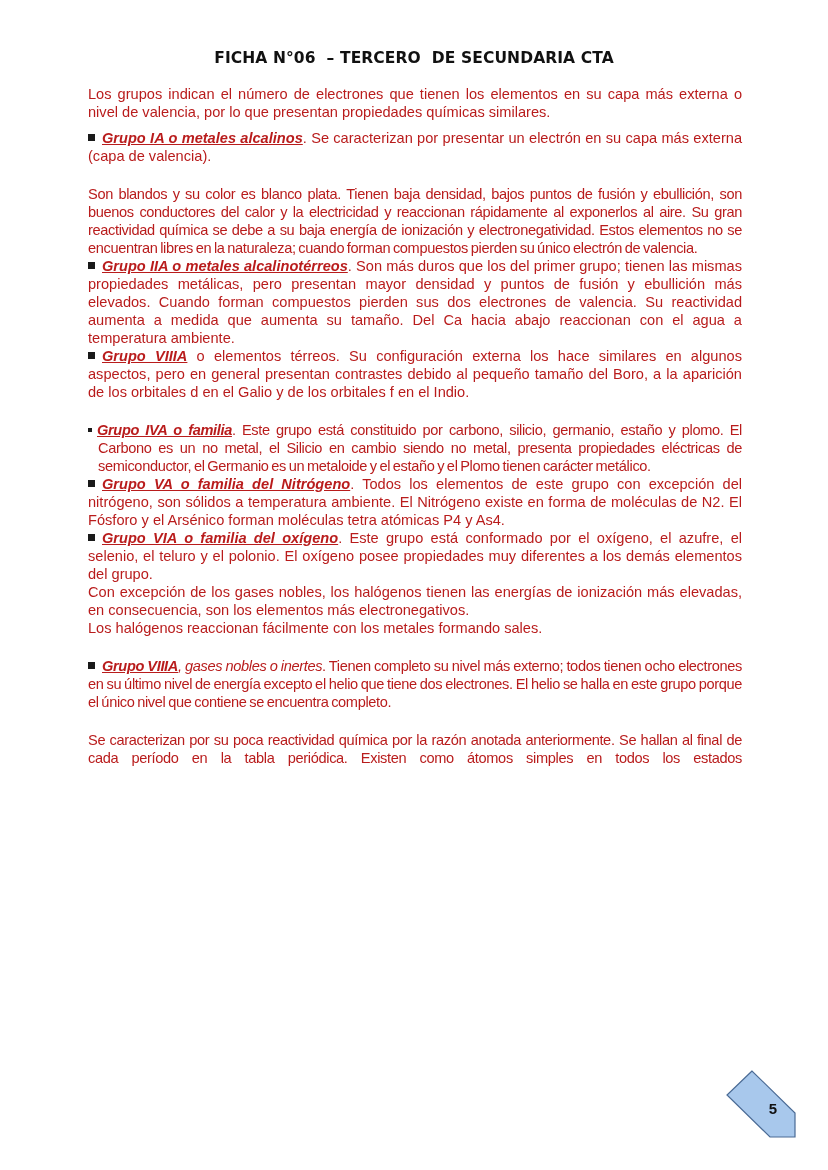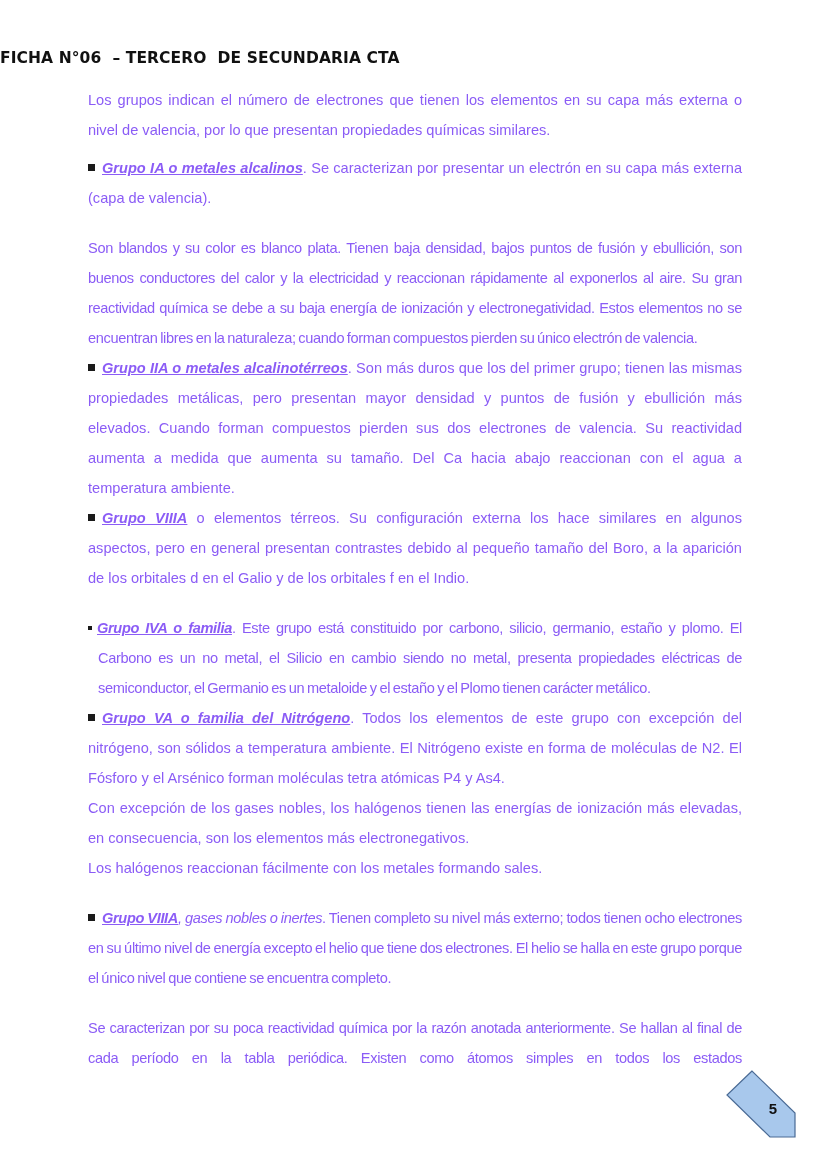--- a/index.html
+++ b/index.html
@@ -1,26 +1,26 @@
 <!DOCTYPE html>
 <html><head>
 <meta charset="utf-8">
 <style>
   html, body { margin: 0; padding: 0; background: #ffffff; }
   body { width: 828px; height: 1170px; position: relative; overflow: hidden; }
   .page { position: absolute; left: 0; top: 0; width: 828px; height: 1170px; background: #ffffff; }
   .title {
-    position: absolute; left: 0; top: 49px; width: 828px; text-align: left;
+    position: absolute; left: 0; top: 49px; width: 828px; text-align: center;
     font-family: "DejaVu Sans", sans-serif; font-weight: bold; font-size: 15.5px;
     color: #111; letter-spacing: 0.1px; white-space: pre;
   }
   .body {
     position: absolute; left: 88px; top: 85px; width: 654px;
-    font-family: "Liberation Sans", sans-serif; font-size: 14.6px; color: #8b5cf6;
-    line-height: 30px;
+    font-family: "Liberation Sans", sans-serif; font-size: 14.6px; color: #b91c1c;
+    line-height: 18px;
   }
   .p { margin: 0; text-align: justify; }
   .gap { height: 8px; }
   .bullet { display: inline-block; width: 7px; height: 7px; background: #1a1a1a; margin-right: 7px; vertical-align: 2px; }
   .bullet.small { width: 4px; height: 4px; margin-right: 5px; vertical-align: 3px; }
   .bi { font-weight: bold; font-style: italic; text-decoration: underline; }
   .it { font-style: italic; }
   .indent { padding-left: 10px; text-indent: -10px; }
   .condensed { letter-spacing: -0.35px; word-spacing: -1px; margin-top: 20px; }
   .pagebadge { position: absolute; left: 722px; top: 1066px; width: 84px; height: 78px; }
@@ -53,20 +53,23 @@
     </p>
 
     <p class="p condensed indent">
       <span class="bullet small"></span><span class="bi">Grupo IVA o familia</span><span>. Este grupo está constituido por carbono, silicio, germanio, estaño y plomo. El Carbono es un no metal, el Silicio en cambio siendo no metal, presenta propiedades eléctricas de semiconductor, el Germanio es un metaloide y el estaño y el Plomo tienen carácter metálico.</span>
     </p>
 
     <p class="p">
       <span class="bullet"></span><span class="bi">Grupo VA o familia del Nitrógeno</span><span>. Todos los elementos de este grupo con excepción del nitrógeno, son sólidos a temperatura ambiente. El Nitrógeno existe en forma de moléculas de N2. El Fósforo y el Arsénico forman moléculas tetra atómicas P4 y As4.</span>
     </p>
 
+    <p class="p">
+      <span class="bullet"></span><span class="bi">Grupo VIA o familia del oxígeno</span><span>. Este grupo está conformado por el oxígeno, el azufre, el selenio, el teluro y el polonio. El oxígeno posee propiedades muy diferentes a los demás elementos del grupo.</span>
+    </p>
 
     <p class="p">Con excepción de los gases nobles, los halógenos tienen las energías de ionización más elevadas, en consecuencia, son los elementos más electronegativos.</p>
     <p class="p">Los halógenos reaccionan fácilmente con los metales formando sales.</p>
 
     <p class="p condensed">
       <span class="bullet"></span><span class="bi">Grupo VIIIA</span><span class="it">, gases nobles o inertes</span><span>. Tienen completo su nivel más externo; todos tienen ocho electrones en su último nivel de energía excepto el helio que tiene dos electrones. El helio se halla en este grupo porque el único nivel que contiene se encuentra completo.</span>
     </p>
     <p class="p condensed" style="text-align-last: justify;">Se caracterizan por su poca reactividad química por la razón anotada anteriormente. Se hallan al final de cada período en la tabla periódica. Existen como átomos simples en todos los estados</p>
   </div>
 

